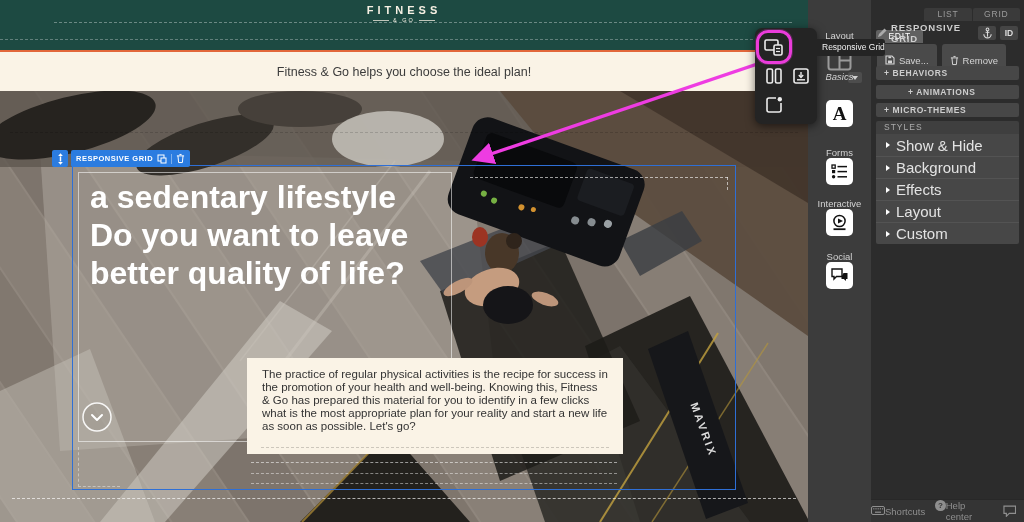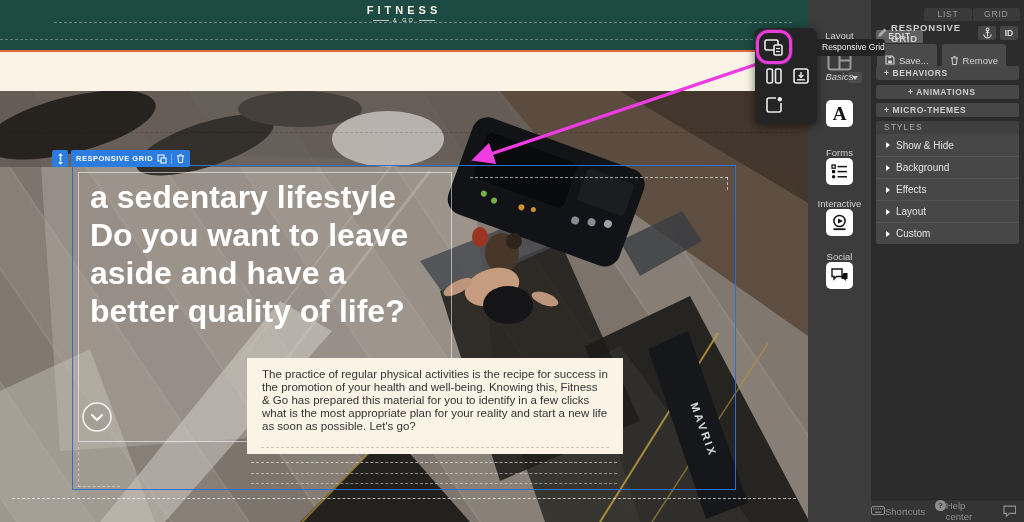--- a/index.html
+++ b/index.html
@@ -85,21 +85,21 @@
   .btn-row { position:absolute; left:6px; top:44px; display:flex; gap:5px; }
   .gray-btn { height:17px; background:#4a4a4a; border-radius:3px; padding:16px 8px; display:flex;
     align-items:center; gap:4px; font-size:9.5px; color:#d5d5d5; cursor:pointer; }
   .collapse-bar { position:absolute; left:5px; right:5px; height:14px; line-height:14px; background:#474747;
     border-radius:2px; font-size:8.5px; font-weight:bold; letter-spacing:.6px; color:#cdcdcd;
     padding-left:8px; cursor:pointer; }
   .styles-head { position:absolute; left:5px; right:5px; top:121px; height:13px; line-height:13px;
     background:#3f3f3f; font-size:8.5px; letter-spacing:1px; color:#ababab; padding-left:8px; border-radius:2px 2px 0 0;}
   .styles-panel { position:absolute; left:5px; right:5px; top:134px; background:#474747; border-radius:0 0 2px 2px; }
   .style-row { height:22px; display:flex; align-items:center; gap:6px; padding-left:10px;
-    font-size:10px; color:#e3e3e3; border-top:1px solid #535353; cursor:pointer; }
+    font-size:15px; color:#e3e3e3; border-top:1px solid #535353; cursor:pointer; }
   .style-row:first-child { border-top:none; }
   .tri { width:0; height:0; border-left:4px solid #fff; border-top:3px solid transparent; border-bottom:3px solid transparent; }
   .sb-footer { position:absolute; left:0; right:0; bottom:0; height:23px; background:#343434;
     border-top:1px solid #282828; display:flex; align-items:center; justify-content:flex-end;
     gap:10px; padding-right:8px; color:#8f8f8f; font-size:9.5px; }
   .foot-item { display:flex; align-items:flex-start; cursor:pointer; }
   .help-circle { width:11px; height:11px; border-radius:50%; background:#8f8f8f; color:#343434;
     font-size:8px; font-weight:bold; display:flex; align-items:center; justify-content:center; }
 
   
@@ -128,20 +128,21 @@
           <span class="rule"></span>
           <span class="txt">&amp; GO</span>
           <span class="rule"></span>
         </div>
       </div>
       <div class="dash gd-green-a"></div>
       <div class="dash gd-green-b"></div>
     </div>
 
     <div class="announce">
+      <div class="announce-text">Fitness &amp; Go helps you choose the ideal plan!</div>
       <div class="dash gd-cream"></div>
     </div>
 
     <div class="hero">
 
       <svg class="scene" width="808" height="431" viewBox="0 0 808 431">
         <rect width="808" height="431" fill="#8f867d"></rect>
         <g transform="rotate(-34 404 216)" opacity="0.9">
           <rect x="-420" y="-300" width="62" height="1100" fill="#857c73"></rect>
           <rect x="-356" y="-300" width="62" height="1100" fill="#7d746b"></rect>
@@ -237,21 +238,20 @@
             <line x1="1" y1="2.6" x2="9" y2="2.6" stroke="#fff" stroke-width="1.1"></line>
             <line x1="3.8" y1="1" x2="6.2" y2="1" stroke="#fff" stroke-width="1.1"></line>
             <path d="M2.2 2.6 L2.9 10 H7.1 L7.8 2.6" fill="none" stroke="#fff" stroke-width="1.1"></path>
           </svg>
         </div>
       </div>
 
       <div class="headline">
         <span>a sedentary lifestyle</span>
         <span>Do you want to leave</span>
-        <span>aside and have a</span>
         <span>better quality of life?</span>
       </div>
 
       <div class="para-box">
         <div class="para-text">The practice of regular physical activities is the recipe for success in the promotion of your health and well-being. Knowing this, Fitness &amp; Go has prepared this material for you to identify in a few clicks what is the most appropriate plan for your reality and start a new life as soon as possible. Let's go?</div>
         <div class="para-dash"></div>
       </div>
 
       <div class="scroll-btn">
         <svg width="32" height="32" viewBox="0 0 32 32">

